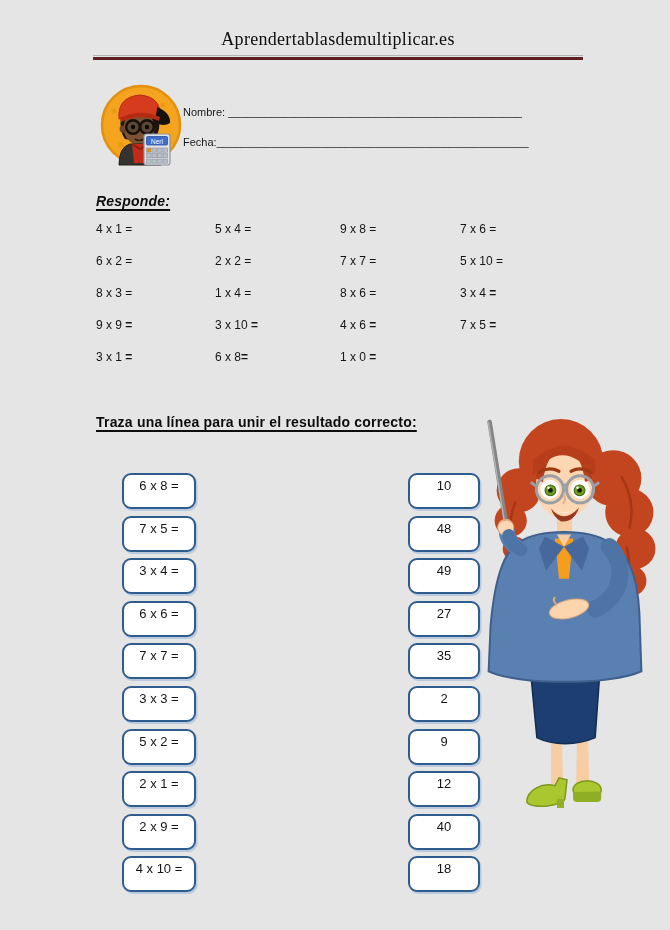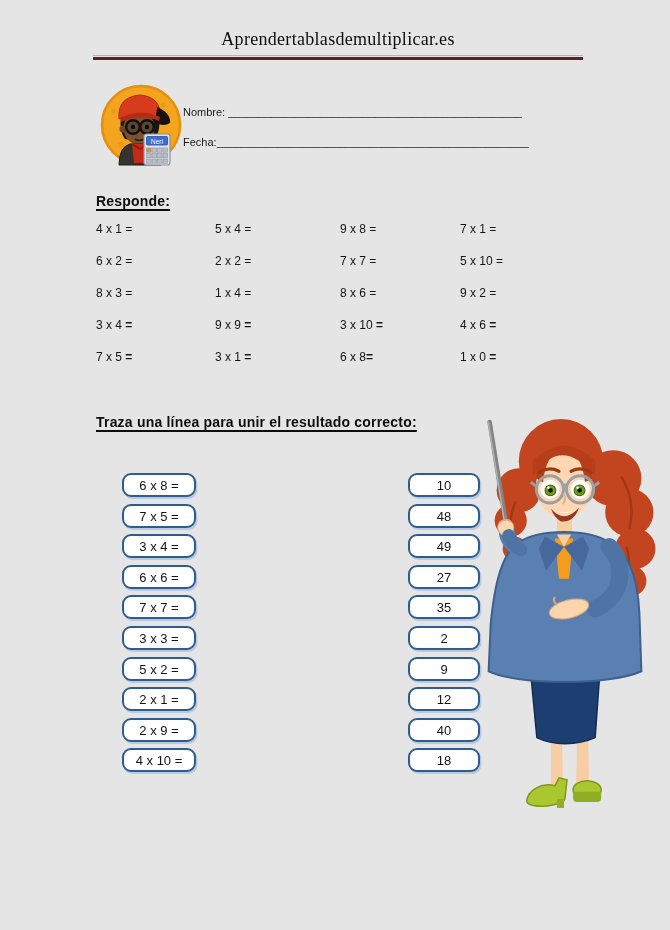--- a/index.html
+++ b/index.html
@@ -19,35 +19,35 @@
   .form-row{position:absolute;left:183px;font-size:11px;color:#1a1a1a;white-space:nowrap;}
   .form-row .line{letter-spacing:0;color:#1a1a1a;}
   .row-name{top:106px;text-align:center;}
   .row-date{top:136px;}
   
   .heading{
     position:absolute;left:96px;font-size:14px;font-weight:bold;color:#0d0d0d;
     text-decoration:underline;text-decoration-thickness:1.5px;text-underline-offset:3px;
     letter-spacing:.2px;
   }
-  .h-respond{top:193px;}
+  .h-respond{top:193px;font-style:italic;}
   .h-match{top:414px;}
   
   .problems-grid{
     position:absolute;left:96px;top:213px;width:480px;
     display:grid;grid-template-columns:119px 125px 120px auto;
   }
   .problem{height:32px;line-height:32px;font-size:12px;color:#141414;white-space:nowrap;}
   .problem b{font-weight:700;}
   
   .match-col{position:absolute;top:473px;}
   .match-col.left{left:122px;}
   .match-col.right{left:408px;}
   .mbox{
-    box-sizing:border-box;height:24px;margin-bottom:6.6px;background:#fff;
+    box-sizing:border-box;height:36px;margin-bottom:6.6px;background:#fff;
     border:2px solid #2e5c8f;border-radius:9px;
     box-shadow:1.5px 2px 0 #b9c9de;
     text-align:center;font-size:13px;line-height:21px;color:#141414;white-space:nowrap;
   }
   .match-col.left .mbox{width:74px;}
   .match-col.right .mbox{width:72px;}
   .teacher{position:absolute;left:460px;top:416px;width:207px;height:402px;}
 </style>
 </head>
 <body>
@@ -110,29 +110,28 @@
   <div class="form-row row-date">
     <span>Fecha:</span><span class="line">___________________________________________________</span>
   </div>
 
   <div class="heading h-respond">Responde:</div>
 
   <div class="problems-grid">
     <div class="problem">4 x 1 =</div>
       <div class="problem">5 x 4 =</div>
       <div class="problem">9 x 8 =</div>
-      <div class="problem">7 x 1 =</div>
+      <div class="problem">7 x 6 =</div>
       <div class="problem">6 x 2 =</div>
       <div class="problem">2 x 2 =</div>
       <div class="problem">7 x 7 =</div>
       <div class="problem">5 x 10 =</div>
       <div class="problem">8 x 3 =</div>
       <div class="problem">1 x 4 =</div>
       <div class="problem">8 x 6 =</div>
-      <div class="problem">9 x 2 =</div>
       <div class="problem">3 x 4 <b>=</b></div>
       <div class="problem">9 x 9 <b>=</b></div>
       <div class="problem">3 x 10 <b>=</b></div>
       <div class="problem">4 x 6 <b>=</b></div>
       <div class="problem">7 x 5 <b>=</b></div>
       <div class="problem">3 x 1 <b>=</b></div>
       <div class="problem">6 x 8<b>=</b></div>
       <div class="problem">1 x 0 <b>=</b></div>
   </div>
 

